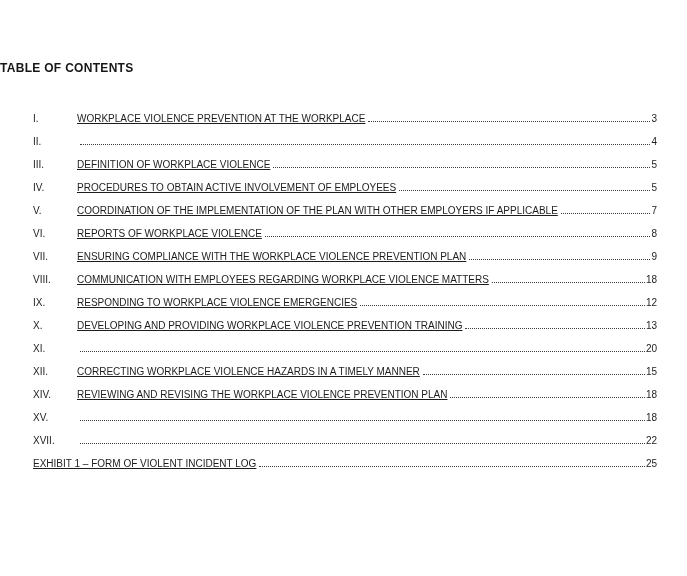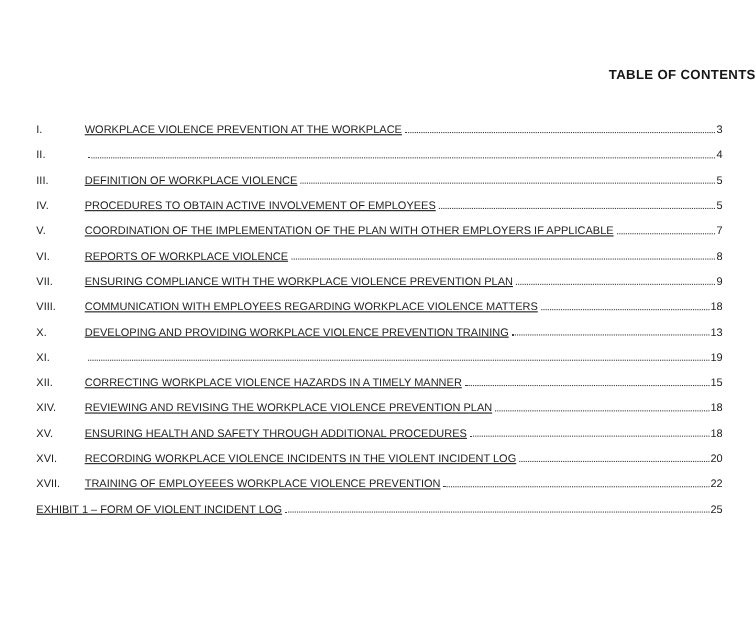--- a/index.html
+++ b/index.html
@@ -13,21 +13,21 @@
     height: 576px;
     background: #ffffff;
     font-family: "Liberation Sans", "DejaVu Sans", sans-serif;
     color: #1d1d1d;
     overflow: hidden;
     box-sizing: border-box;
   }
   .doc-title {
     margin: 0;
     padding-top: 61px;
-    text-align: right;
+    text-align: left;
     font-size: 12px;
     line-height: 14px;
     font-weight: 700;
     letter-spacing: 0.3px;
     color: #161616;
   }
   .toc {
     margin-top: 38px;
     padding-left: 33px;
     padding-right: 30px;
@@ -106,57 +106,55 @@
     <span class="leader"></span>
     <span class="pagenum">9</span>
   </div>
       <div class="toc-row">
     <span class="numeral">VIII.</span>
     <span class="entry-title">COMMUNICATION WITH EMPLOYEES REGARDING WORKPLACE VIOLENCE MATTERS</span>
     <span class="leader"></span>
     <span class="pagenum">18</span>
   </div>
       <div class="toc-row">
+    <span class="numeral">IX.</span>
+    <span class="entry-title">RESPONDING TO WORKPLACE VIOLENCE EMERGENCIES</span>
+    <span class="leader"></span>
+    <span class="pagenum">12</span>
+  </div>
+      <div class="toc-row">
     <span class="numeral">X.</span>
     <span class="entry-title">DEVELOPING AND PROVIDING WORKPLACE VIOLENCE PREVENTION TRAINING</span>
     <span class="leader"></span>
     <span class="pagenum">13</span>
   </div>
       <div class="toc-row">
     <span class="numeral">XI.</span>
     <span class="leader"></span>
-    <span class="pagenum">19</span>
+    <span class="pagenum">20</span>
   </div>
       <div class="toc-row">
     <span class="numeral">XII.</span>
     <span class="entry-title">CORRECTING WORKPLACE VIOLENCE HAZARDS IN A TIMELY MANNER</span>
     <span class="leader"></span>
     <span class="pagenum">15</span>
   </div>
       <div class="toc-row">
     <span class="numeral">XIV.</span>
     <span class="entry-title">REVIEWING AND REVISING THE WORKPLACE VIOLENCE PREVENTION PLAN</span>
     <span class="leader"></span>
     <span class="pagenum">18</span>
   </div>
       <div class="toc-row">
     <span class="numeral">XV.</span>
-    <span class="entry-title">ENSURING HEALTH AND SAFETY THROUGH ADDITIONAL PROCEDURES</span>
     <span class="leader"></span>
     <span class="pagenum">18</span>
   </div>
       <div class="toc-row">
-    <span class="numeral">XVI.</span>
-    <span class="entry-title">RECORDING WORKPLACE VIOLENCE INCIDENTS IN THE VIOLENT INCIDENT LOG</span>
-    <span class="leader"></span>
-    <span class="pagenum">20</span>
-  </div>
-      <div class="toc-row">
     <span class="numeral">XVII.</span>
-    <span class="entry-title">TRAINING OF EMPLOYEEES WORKPLACE VIOLENCE PREVENTION</span>
     <span class="leader"></span>
     <span class="pagenum">22</span>
   </div>
       <div class="toc-row no-indent">
 
     <span class="entry-title">EXHIBIT 1 – FORM OF VIOLENT INCIDENT LOG</span>
     <span class="leader"></span>
     <span class="pagenum">25</span>
   </div>
     </div>

